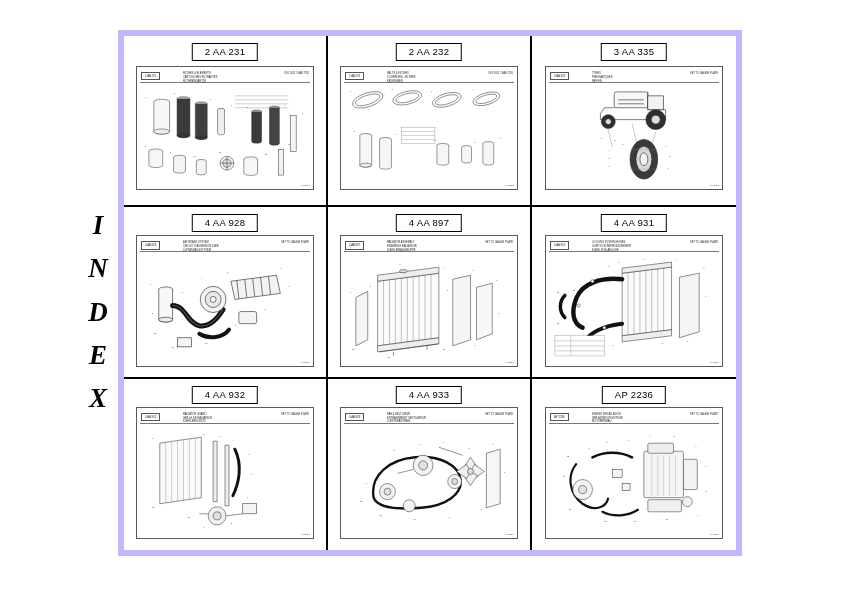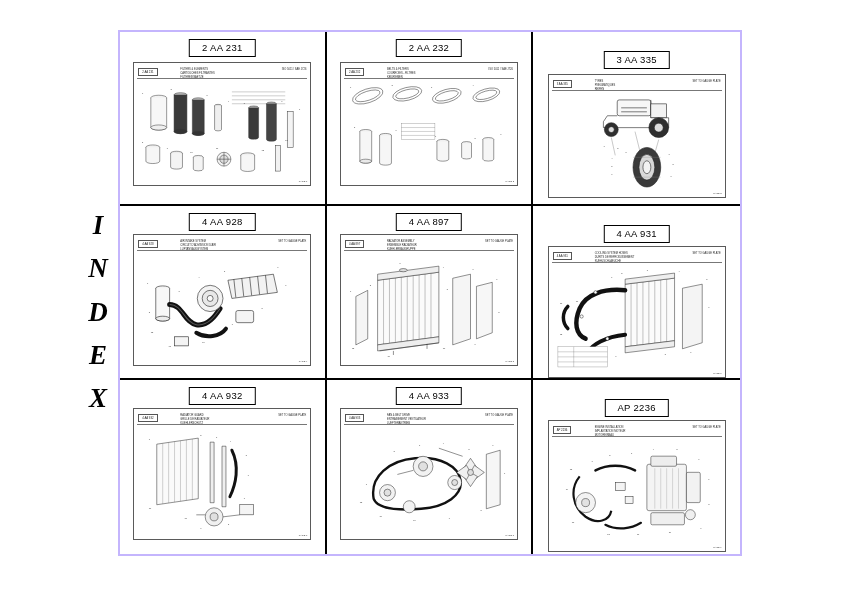--- a/index.html
+++ b/index.html
@@ -44,34 +44,34 @@
     color: #000;
   }
 
   
   #grid {
     position: absolute;
     left: 118px;
     top: 30px;
     width: 624px;
     height: 526px;
-    border: 2px solid #c4b5fd;
+    border: 6px solid #c4b5fd;
     box-sizing: border-box;
     display: grid;
     grid-template-columns: 1fr 1fr 1fr;
     grid-template-rows: 1fr 1fr 1fr;
   }
   .cell {
     position: relative;
     border-right: 2px solid #000;
     border-bottom: 2px solid #000;
     box-sizing: border-box;
     overflow: hidden;
   }
-  .cell.last-col { border-right: none; margin-top: 12px; }
+  .cell.last-col { border-right: none; }
   .cell.last-row { border-bottom: none; }
 
   .cell-title {
     position: absolute;
     top: 7px;
     left: 50%;
     transform: translateX(-50%);
     border: 1px solid #000;
     background: #fff;
     font-size: 9.5px;

